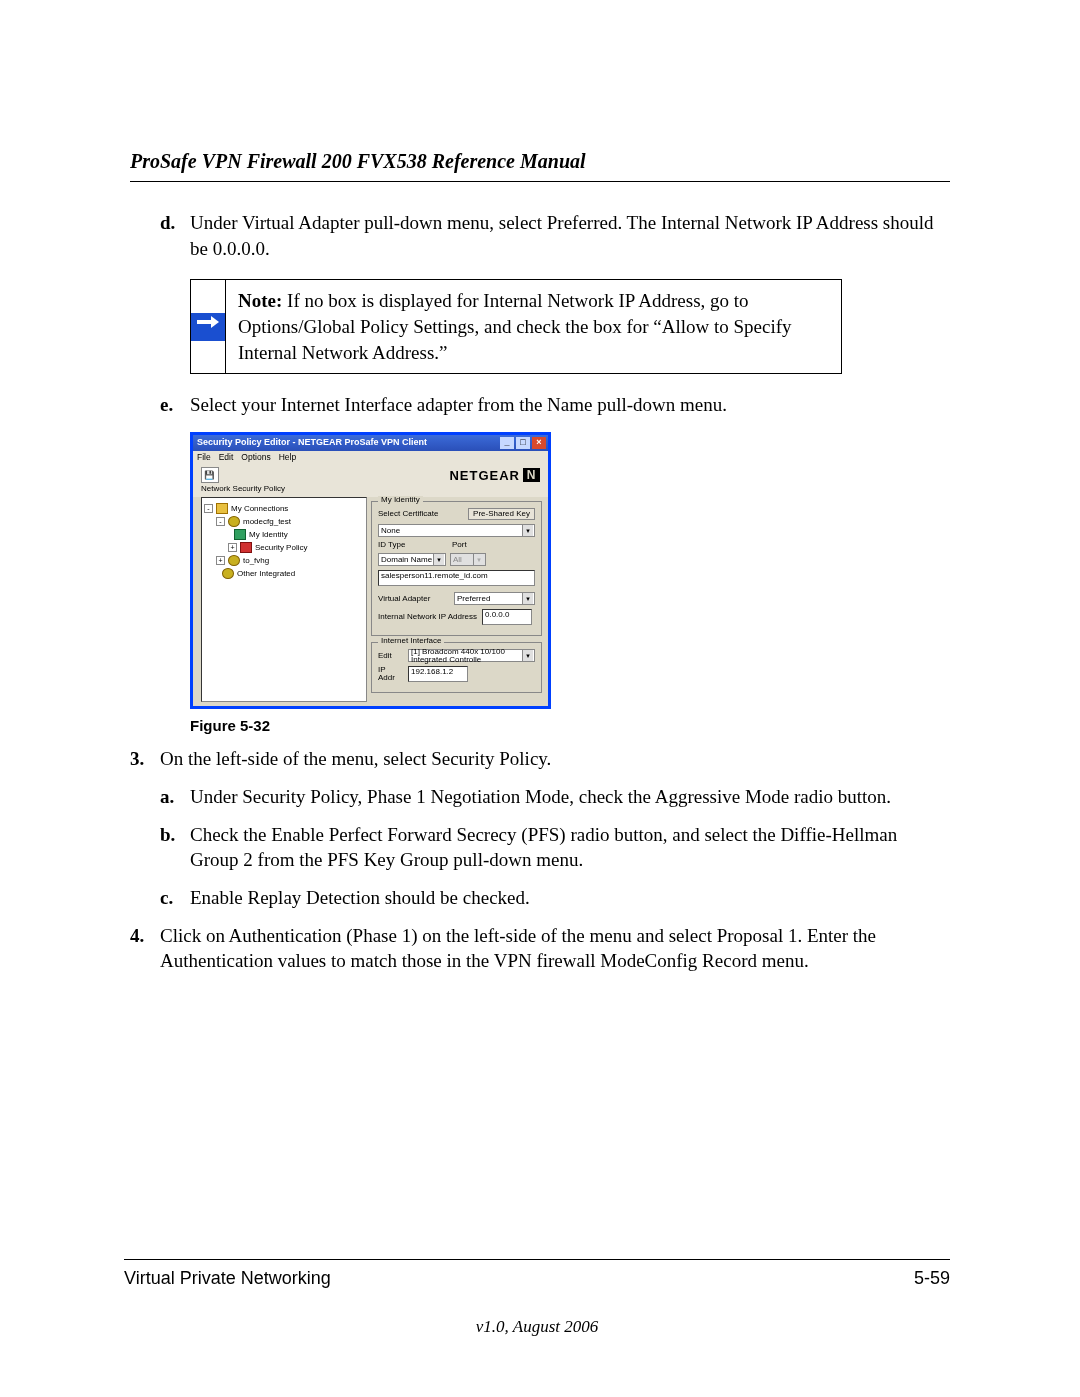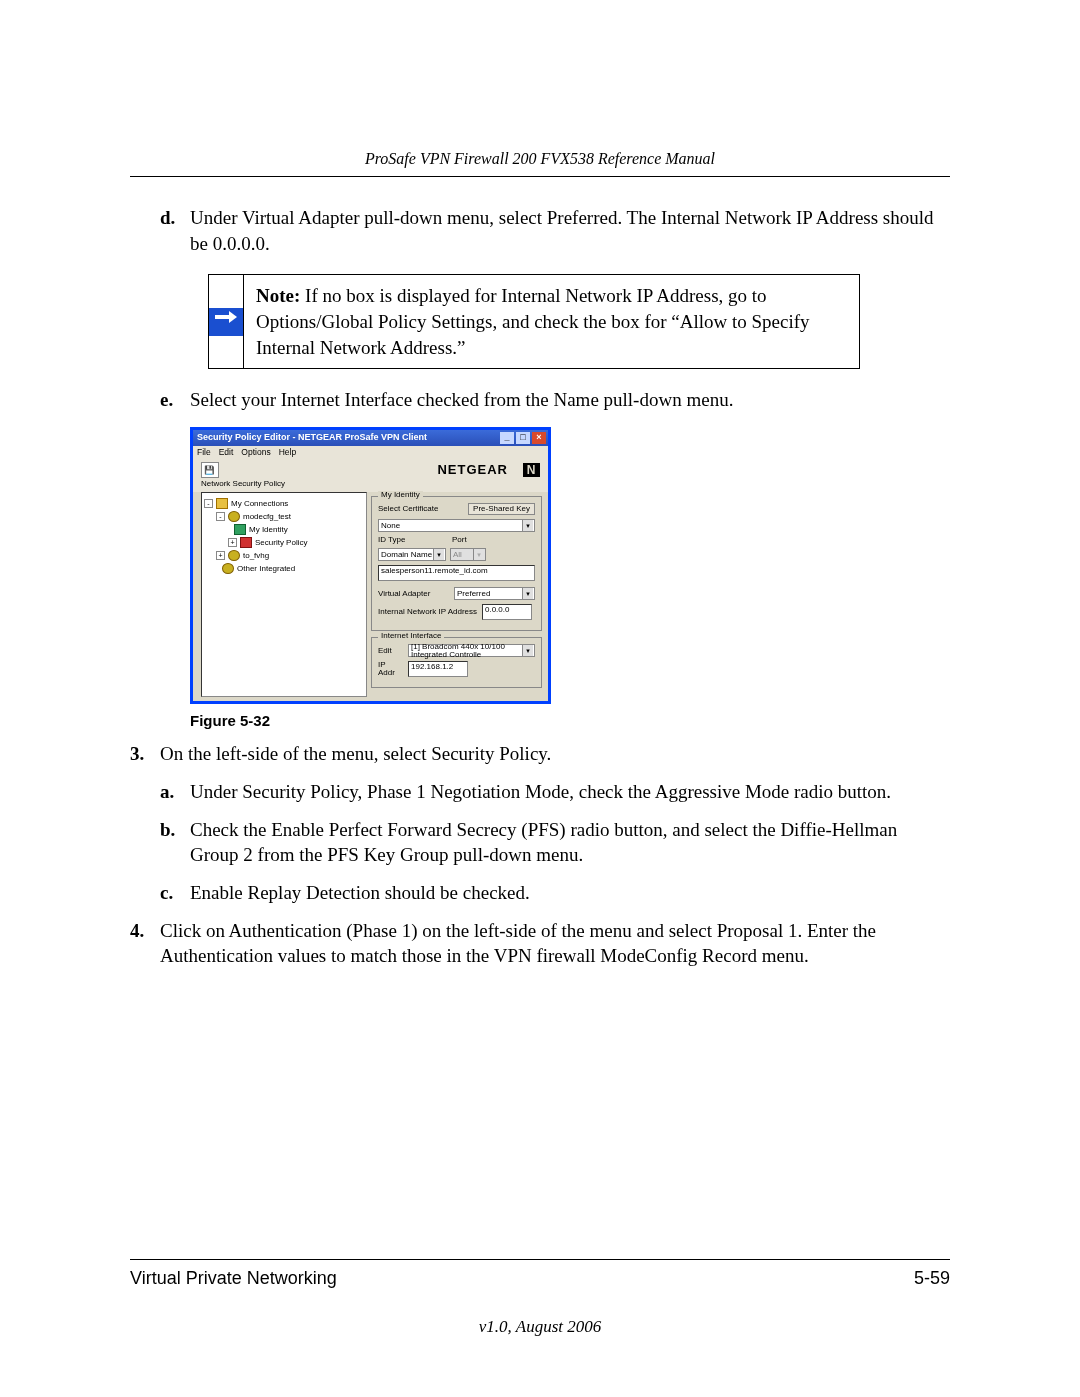--- a/index.html
+++ b/index.html
@@ -9,24 +9,25 @@
     font-family: "Times New Roman", Times, serif;
     color: #000;
     width: 1080px;
     height: 1397px;
     position: relative;
   }
   .page {
     padding: 150px 130px 0 130px;
   }
   .header-title {
-    text-align: center;
+    text-align: left;
     font-style: italic;
-    font-size: 16px;
+    font-size: 20px;
     margin-bottom: 8px;
+    font-weight: bold;
   }
   .header-rule {
     border: 0;
     border-top: 1.5px solid #000;
     margin: 0 0 28px 0;
   }
   .list-row {
     display: flex;
     margin-bottom: 12px;
     font-size: 19px;
@@ -40,21 +41,21 @@
   .list-marker.num {
     font-weight: bold;
   }
   .list-text {
     flex: 1;
   }
   .indent-1 { margin-left: 30px; }
   .note-box {
     display: flex;
     border: 1.2px solid #000;
-    margin: 18px 0 18px 78px;
+    margin: 18px 0 18px 60px;
     width: 650px;
   }
   .note-icon-cell {
     width: 46px;
     border-right: 1.2px solid #000;
     display: flex;
     align-items: center;
     justify-content: center;
   }
   .note-arrow-block {
@@ -136,22 +137,22 @@
   .ss-save-icon {
     width: 16px; height: 14px; border: 1px solid #888; background: #fff;
     display: flex; align-items: center; justify-content: center;
   }
   .netgear-brand {
     font-weight: bold;
     font-size: 13px;
     letter-spacing: 1px;
     color: #000;
     display: flex;
-    align-items: flex-start;
-    gap: 15px;
+    align-items: center;
+    gap: 3px;
   }
   .netgear-logo-n {
     width: 17px; height: 14px; background: #000; color: #dcd8c8;
     display: inline-flex; align-items: center; justify-content: center;
     font-size: 12px; font-weight: bold;
   }
   .ss-policy-label {
     font-size: 8px;
     padding: 0 8px 4px 8px;
     background: #e8e4d8;
@@ -253,21 +254,21 @@
   .ss-select.disabled::after { color: #aaa; }
   .figure-caption {
     font-weight: bold;
     font-family: Arial, Helvetica, sans-serif;
     font-size: 15px;
     margin: 6px 0 12px 60px;
   }
   .footer {
     position: absolute;
     bottom: 60px;
-    left: 130px;
+    left: 124px;
     right: 130px;
   }
   .footer-rule {
     border: 0;
     border-top: 1.2px solid #000;
     margin-bottom: 8px;
   }
   .footer-row {
     display: flex;
     justify-content: space-between;
@@ -298,21 +299,21 @@
     <div class="note-icon-cell">
       <div class="note-arrow-block"></div>
     </div>
     <div class="note-text">
       <span class="note-label">Note:</span><span> If no box is displayed for Internal Network IP Address, go to Options/Global Policy Settings, and check the box for “Allow to Specify Internal Network Address.”</span>
     </div>
   </div>
 
   <div class="list-row indent-1">
     <div class="list-marker">e.</div>
-    <div class="list-text">Select your Internet Interface checked from the Name pull-down menu.</div>
+    <div class="list-text">Select your Internet Interface adapter from the Name pull-down menu.</div>
   </div>
 
   <div class="screenshot">
     <div class="ss-titlebar">
       <span class="title-text">Security Policy Editor - NETGEAR ProSafe VPN Client</span>
       <span class="tb-btn tb-min">_</span>
       <span class="tb-btn tb-max">□</span>
       <span class="tb-btn tb-close">×</span>
     </div>
     <div class="ss-menubar">

